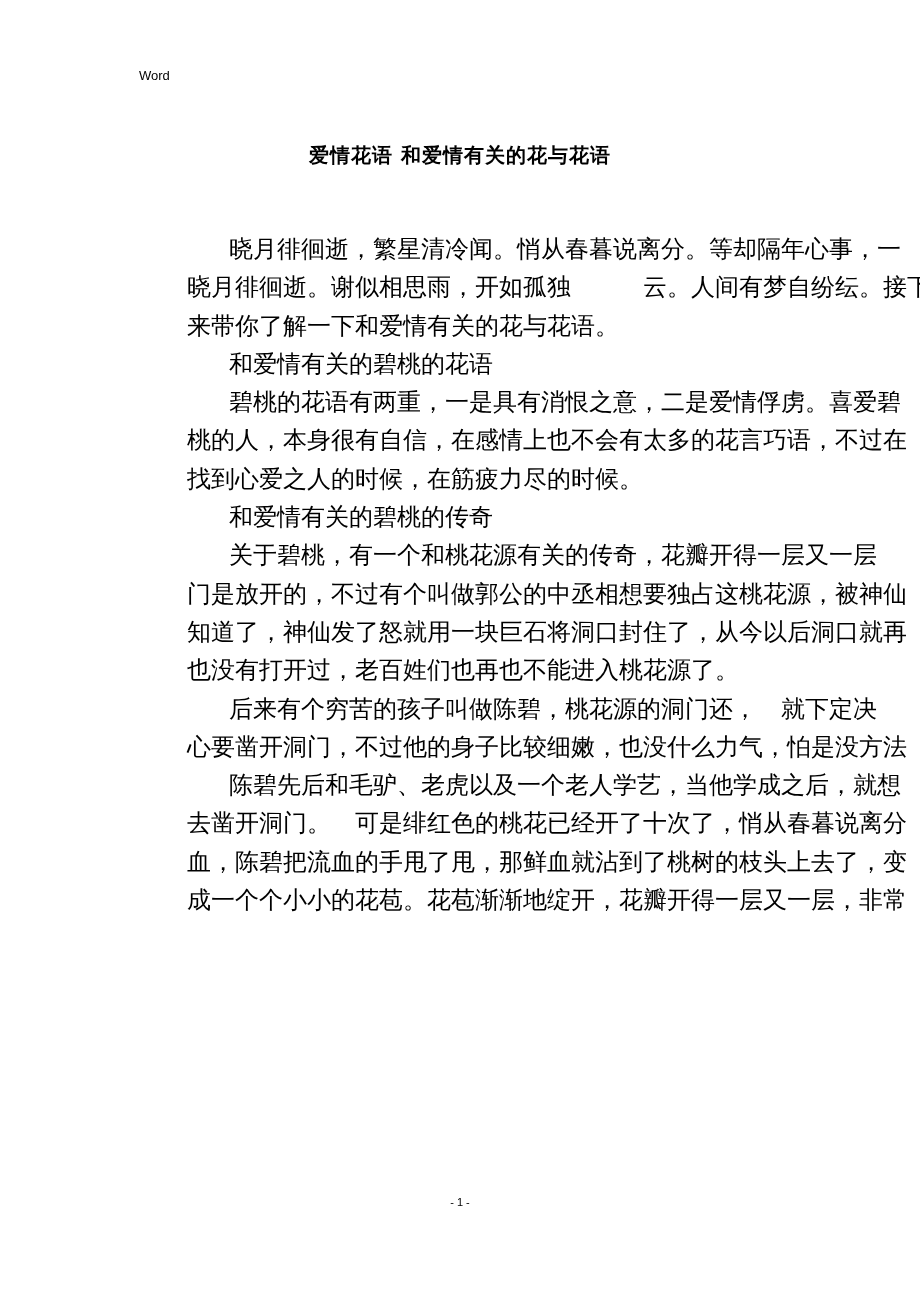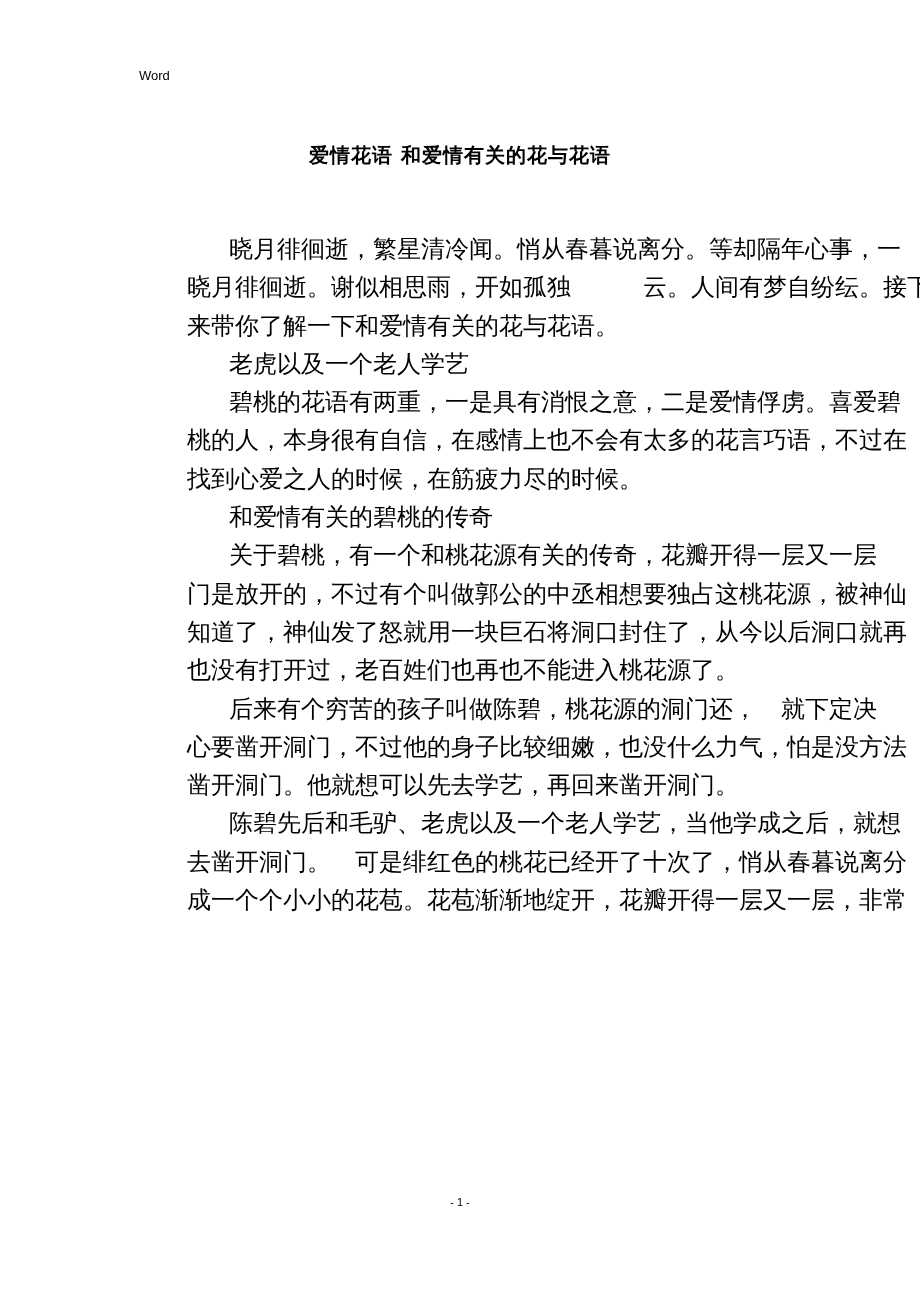--- a/index.html
+++ b/index.html
@@ -16,30 +16,30 @@
 <body>
 
 <div class="header-label">Word</div>
 
 <h1 class="doc-title" style="margin:0;">爱情花语  和爱情有关的花与花语</h1>
 
 <div class="body-text" id="body-text">
     <div class="line indent">晓月徘徊逝，繁星清冷闻。悄从春暮说离分。等却隔年心事，一</div>
     <div class="line">晓月徘徊逝。谢似相思雨，开如孤独　　　云。人间有梦自纷纭。接下</div>
     <div class="line last">来带你了解一下和爱情有关的花与花语。</div>
-    <div class="line indent last">老虎以及一个老人学艺</div>
+    <div class="line indent last">和爱情有关的碧桃的花语</div>
     <div class="line indent">碧桃的花语有两重，一是具有消恨之意，二是爱情俘虏。喜爱碧</div>
     <div class="line">桃的人，本身很有自信，在感情上也不会有太多的花言巧语，不过在</div>
     <div class="line last">找到心爱之人的时候，在筋疲力尽的时候。</div>
     <div class="line indent last">和爱情有关的碧桃的传奇</div>
     <div class="line indent">关于碧桃，有一个和桃花源有关的传奇，花瓣开得一层又一层</div>
     <div class="line">门是放开的，不过有个叫做郭公的中丞相想要独占这桃花源，被神仙</div>
     <div class="line">知道了，神仙发了怒就用一块巨石将洞口封住了，从今以后洞口就再</div>
     <div class="line last">也没有打开过，老百姓们也再也不能进入桃花源了。</div>
     <div class="line indent">后来有个穷苦的孩子叫做陈碧，桃花源的洞门还，　就下定决</div>
     <div class="line">心要凿开洞门，不过他的身子比较细嫩，也没什么力气，怕是没方法</div>
-    <div class="line last">凿开洞门。他就想可以先去学艺，再回来凿开洞门。</div>
     <div class="line indent">陈碧先后和毛驴、老虎以及一个老人学艺，当他学成之后，就想</div>
     <div class="line">去凿开洞门。　可是绯红色的桃花已经开了十次了，悄从春暮说离分</div>
+    <div class="line">血，陈碧把流血的手甩了甩，那鲜血就沾到了桃树的枝头上去了，变</div>
     <div class="line">成一个个小小的花苞。花苞渐渐地绽开，花瓣开得一层又一层，非常</div>
   </div>
 
 <div class="page-number">- 1 -</div>
 
 </body></html>

